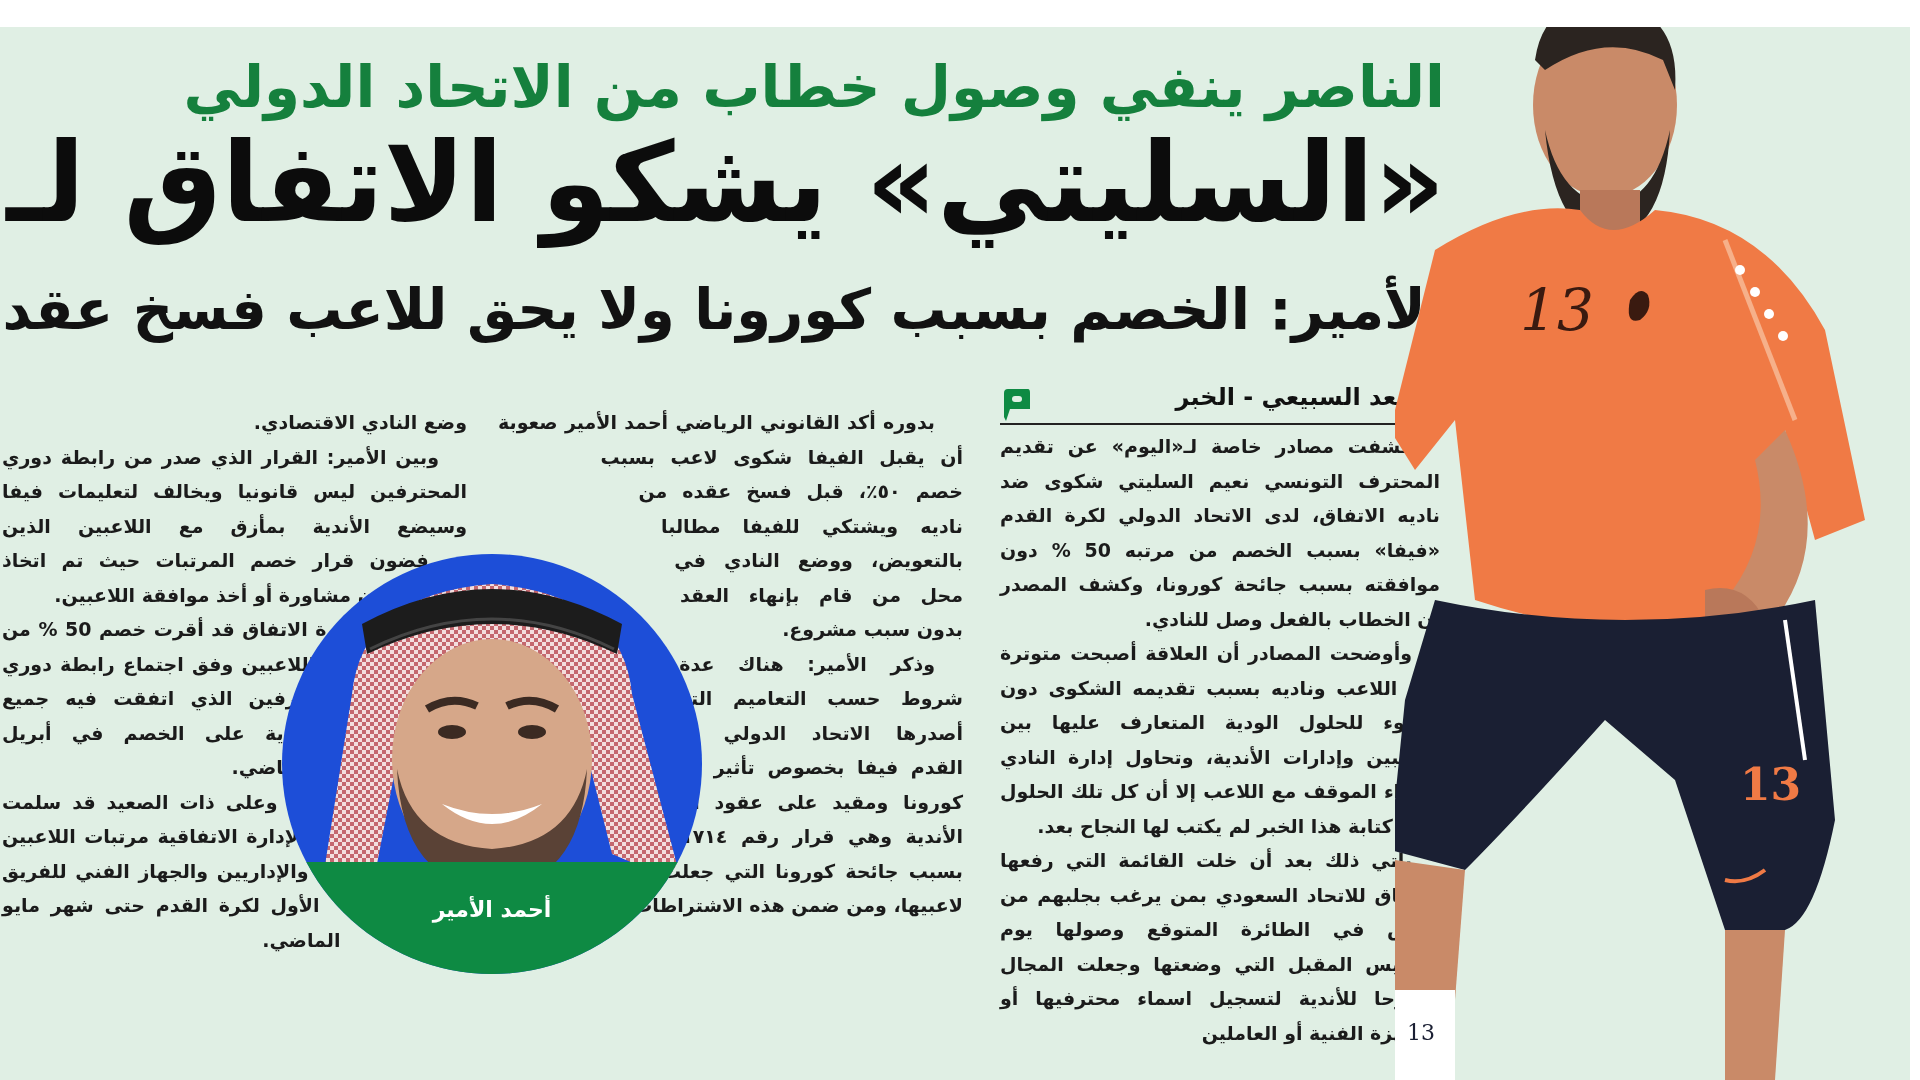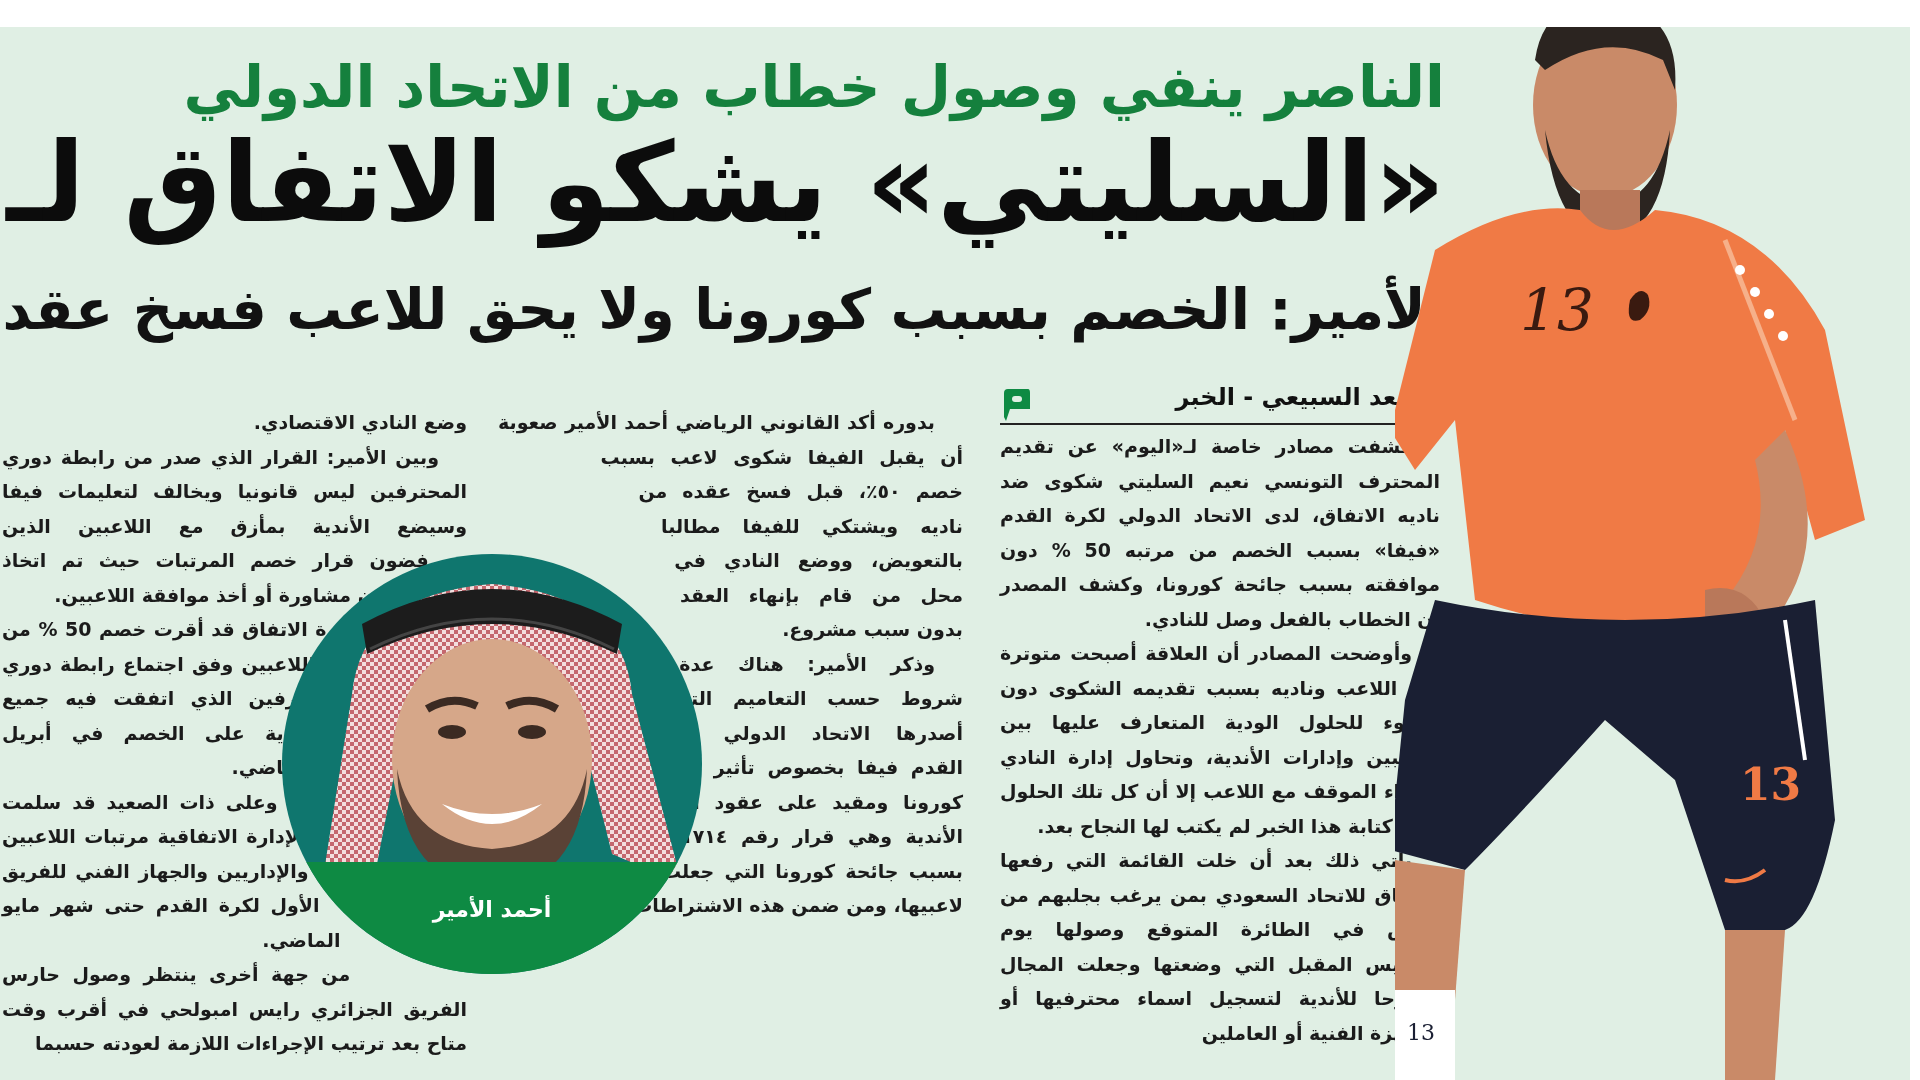--- a/index.html
+++ b/index.html
@@ -18,21 +18,21 @@
 
   .col { position: absolute; direction: rtl; text-align: justify; font-size: 19px; line-height: 34.5px; color: #1b1b1b; font-weight: bold; }
   .col p { margin: 0; }
   .col p.indent { text-indent: 28px; }
   .col-right { left: 1000px; top: 402px; width: 440px; }
   .col-mid { left: 498px; top: 378px; width: 465px; }
   .col-left { left: 2px; top: 378px; width: 465px; }
 
   .float-right-mid { float: left; width: 270px; height: 430px; shape-outside: circle(50% at 0% 50%); }
 
-  .portrait { position: absolute; left: 282px; top: 527px; width: 420px; height: 420px; border-radius: 50%; background: #0f766e; overflow: hidden; }
+  .portrait { position: absolute; left: 282px; top: 527px; width: 420px; height: 420px; border-radius: 50%; background: #1d4ed8; overflow: hidden; }
   .portrait svg { position: absolute; left: 0; top: 0; }
   .portrait-band { position: absolute; left: 0; bottom: 0; width: 100%; height: 112px; background: #0e8a43; }
   .portrait-caption { position: absolute; left: 0; width: 100%; bottom: 52px; text-align: center; color: #ffffff; font-weight: bold; font-size: 22px; direction: rtl; }
 
   .player { position: absolute; left: 1395px; top: -27px; width: 515px; height: 1080px; }
 </style>
 </head>
 <body>
 
 <div class="panel">
@@ -60,21 +60,20 @@
     <p class="indent">بدوره أكد القانوني الرياضي أحمد الأمير صعوبة أن يقبل الفيفا شكوى لاعب بسبب خصم ٥٠٪، قبل فسخ عقده من ناديه ويشتكي للفيفا مطالبا بالتعويض، ووضع النادي في محل من قام بإنهاء العقد بدون سبب مشروع.</p>
     <p class="indent">وذكر الأمير: هناك عدة شروط حسب التعاميم التي أصدرها الاتحاد الدولي لكرة القدم فيفا بخصوص تأثير فيروس كورونا ومقيد على عقود اللاعبين مع الأندية وهي قرار رقم ١٧١٤ والآخر رقم ١٧٢٠ بسبب جائحة كورونا التي جعلت الأندية تعاني مع لاعبيها، ومن ضمن هذه الاشتراطات</p>
   </div>
 
   <div class="col col-left">
     <p>وضع النادي الاقتصادي.</p>
     <p class="indent">وبين الأمير: القرار الذي صدر من رابطة دوري المحترفين ليس قانونيا ويخالف لتعليمات فيفا وسيضع الأندية بمأزق مع اللاعبين الذين سيرفضون قرار خصم المرتبات حيث تم اتخاذ القرار بدون مشاورة أو أخذ موافقة اللاعبين.</p>
     <div style="float:right; width:180px; height:420px; shape-outside: circle(50% at 100% 50%);"></div>
     <p class="indent">يذكر أن إدارة الاتفاق قد أقرت خصم 50 % من مرتبات اللاعبين وفق اجتماع رابطة دوري المحترفين الذي اتفقت فيه جميع الأندية على الخصم في أبريل الماضي.</p>
     <p class="indent">وعلى ذات الصعيد قد سلمت الإدارة الاتفاقية مرتبات اللاعبين والإداريين والجهاز الفني للفريق الأول لكرة القدم حتى شهر مايو الماضي.</p>
-    <p class="indent">من جهة أخرى ينتظر وصول حارس الفريق الجزائري رايس امبولحي في أقرب وقت متاح بعد ترتيب الإجراءات اللازمة لعودته حسبما</p>
   </div>
 
   <div class="portrait">
     <svg width="420" height="420" viewBox="0 0 420 420">
 
       <defs>
         <pattern id="check" width="8" height="8" patternUnits="userSpaceOnUse">
           <rect width="8" height="8" fill="#f3dede"></rect>
           <rect width="4" height="4" fill="#c4676e"></rect>
           <rect x="4" y="4" width="4" height="4" fill="#c4676e"></rect>

